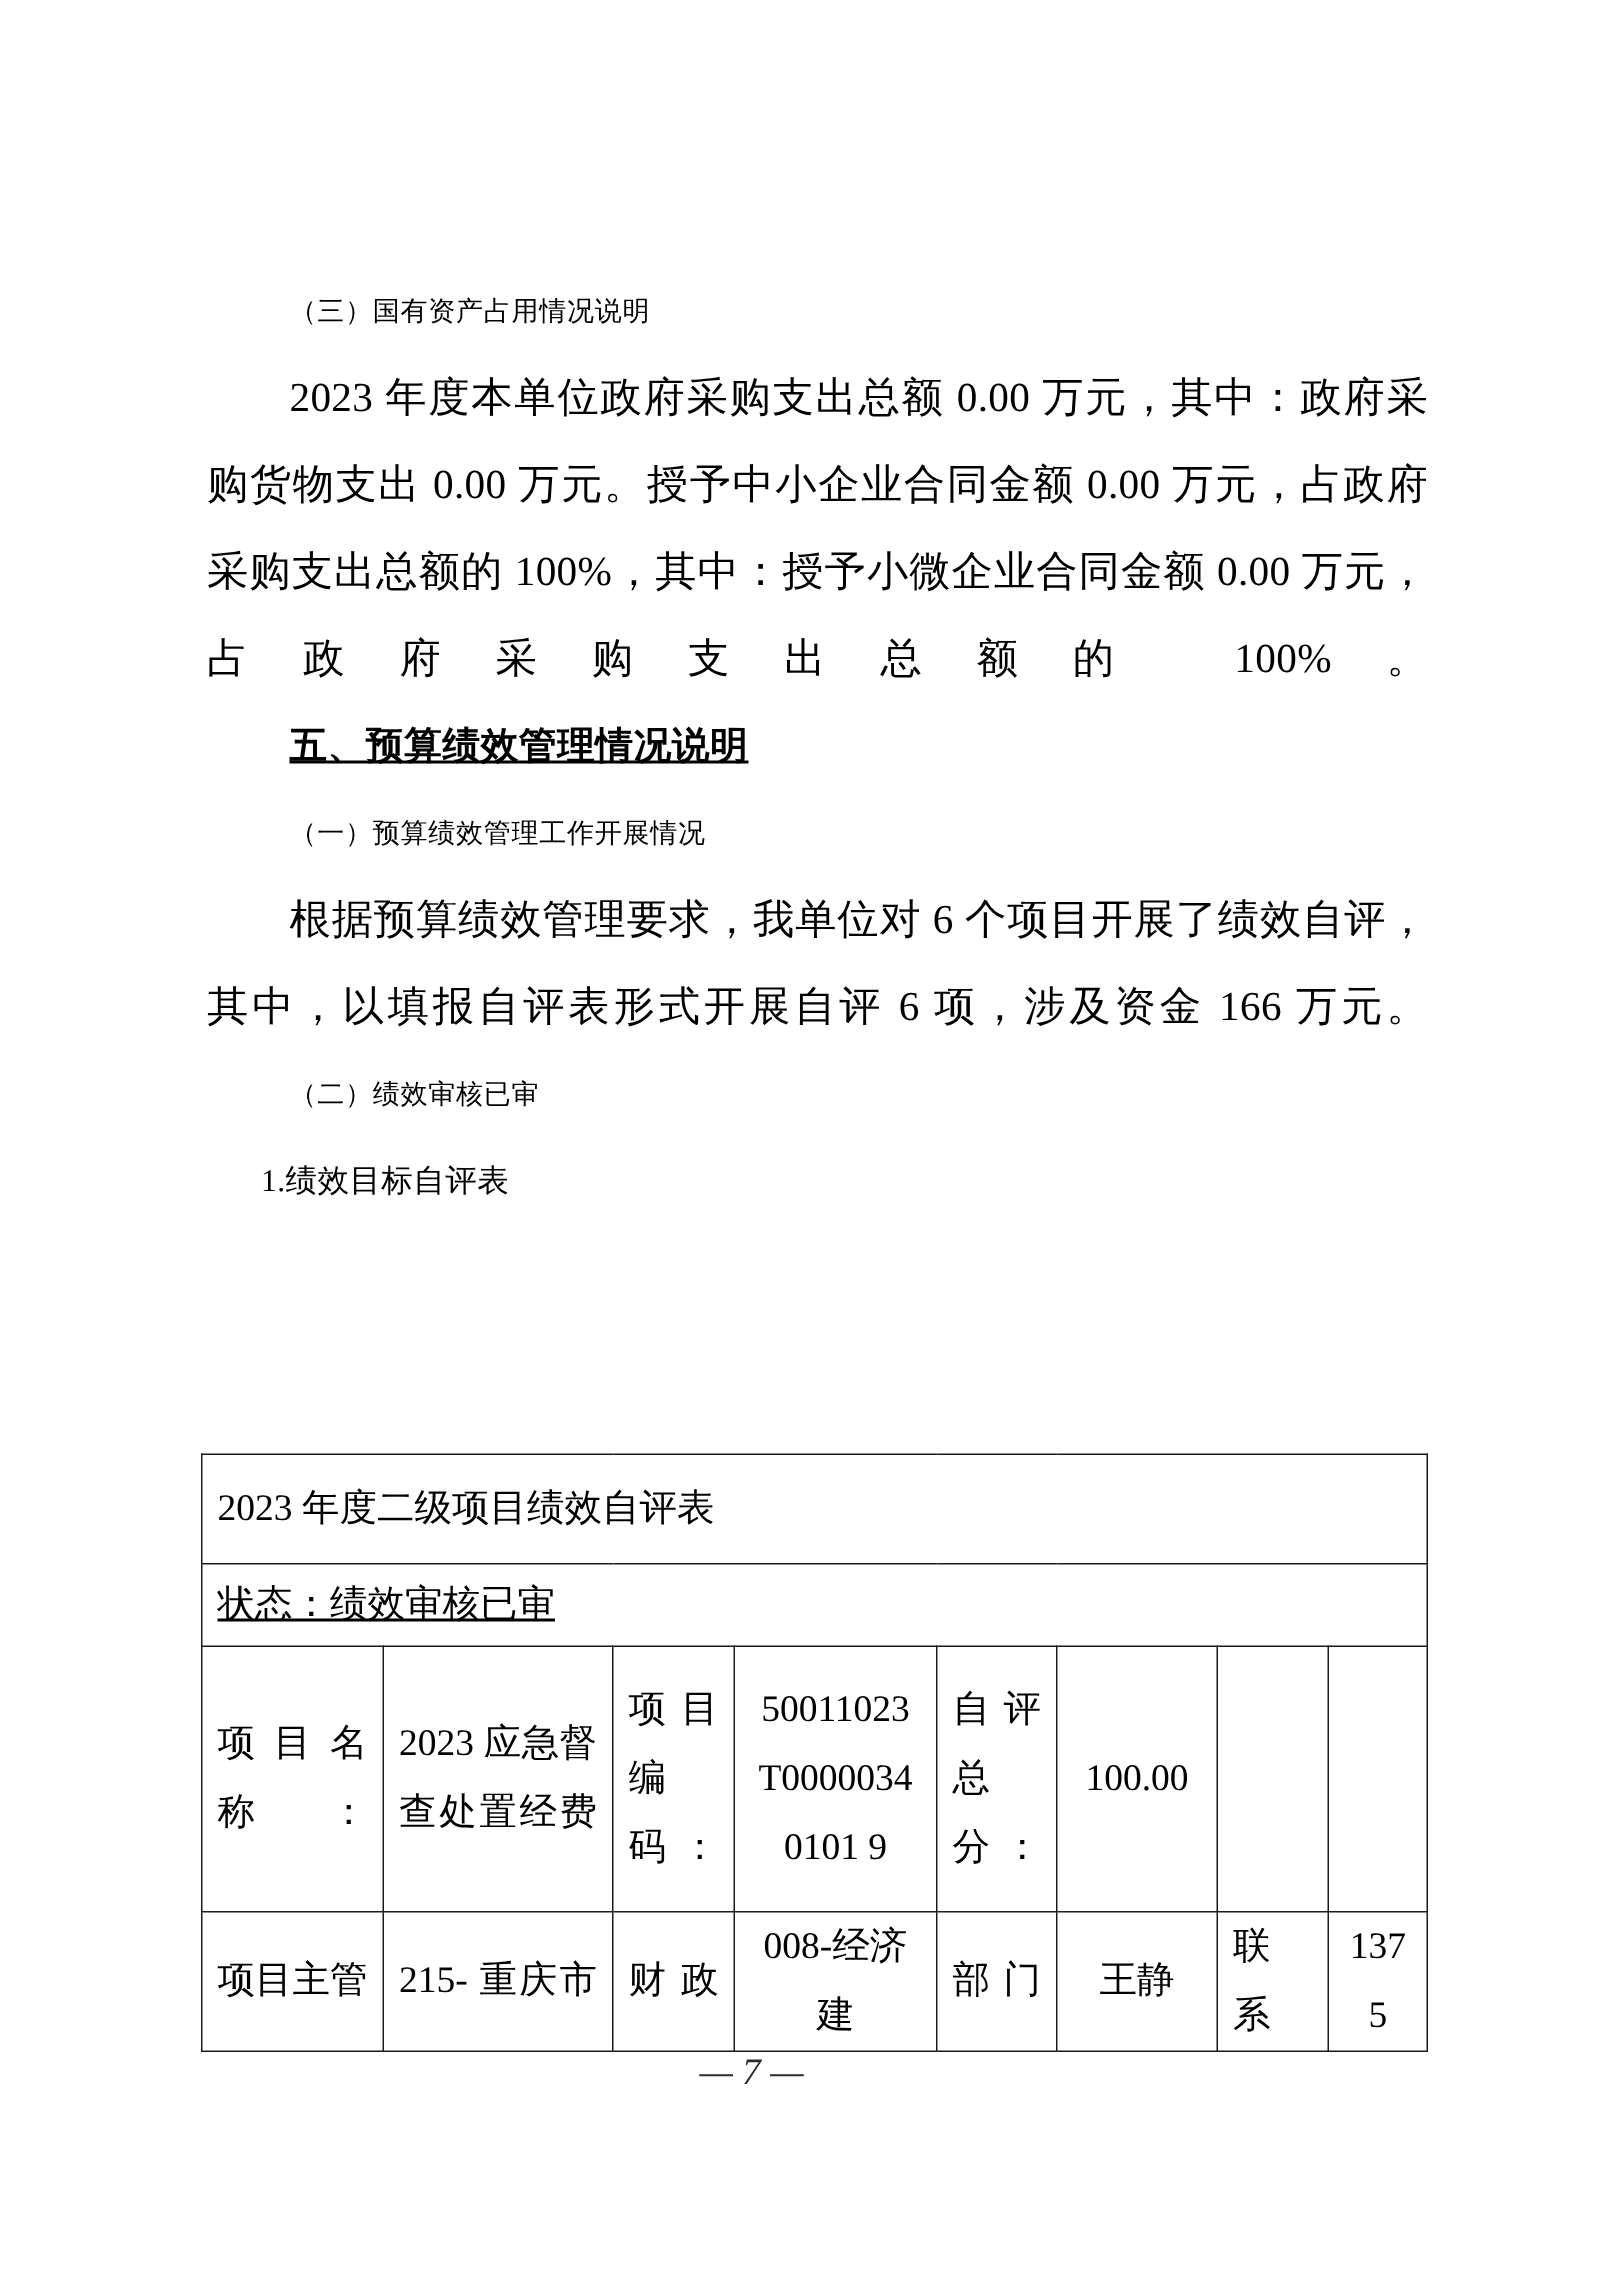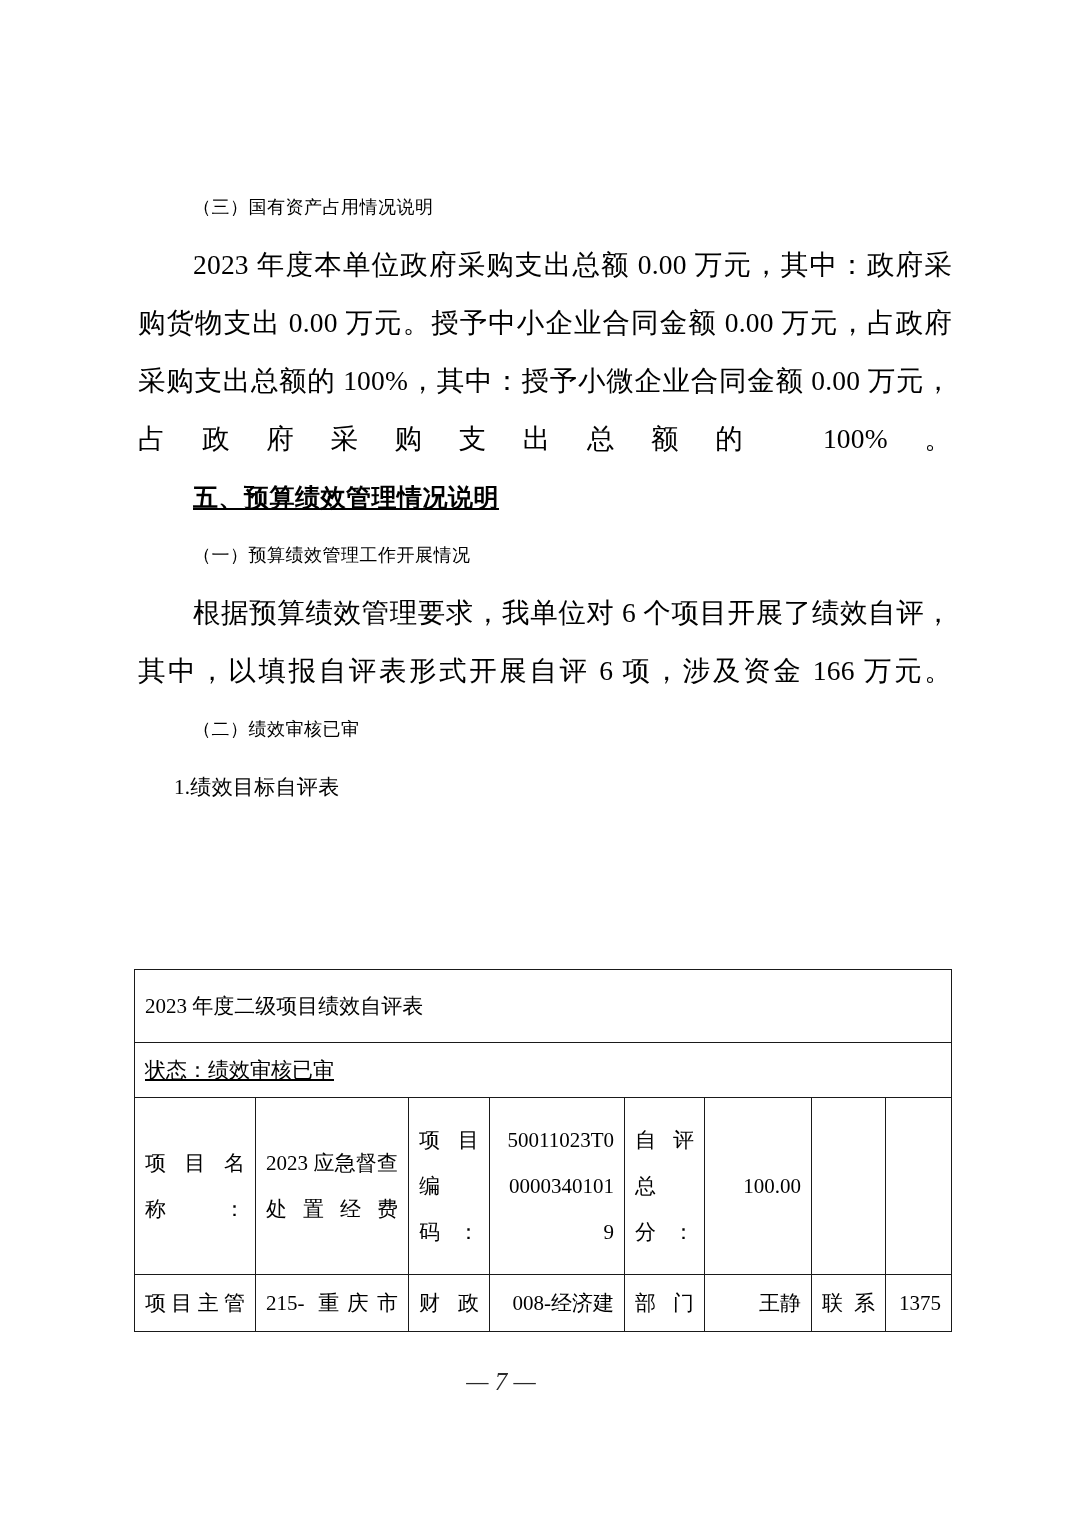--- a/index.html
+++ b/index.html
@@ -82,21 +82,21 @@
     position: absolute;
     left: 134px;
     top: 969px;
     width: 817px;
   }
 
   table.perf {
     border-collapse: collapse;
     width: 817px;
     table-layout: fixed;
-    font-size: 21px;
+    font-size: 25px;
     line-height: 46px;
     padding-left: 44px;
   }
   table.perf td {
     border: 1.4px solid #1a1a1a;
     padding: 0 10px;
     vertical-align: middle;
     font-family: "Liberation Serif", "DejaVu Serif", serif;
     word-break: break-all;
   }
@@ -109,21 +109,21 @@
     display: block;
     text-align: justify;
     text-align-last: justify;
     white-space: normal;
   }
   .cellwrap {
     display: block;
     text-align: justify;
     text-align-last: justify;
   }
-  .plain { display: block; text-align: right; }
+  .plain { display: block; text-align: center; }
 
   
   col.c1 { width: 121px; }
   col.c2 { width: 153px; }
   col.c3 { width: 81px;  }
   col.c4 { width: 135px; }
   col.c5 { width: 80px;  }
   col.c6 { width: 107px; }
   col.c7 { width: 74px;  }
   col.c8 { width: 66px;  }

